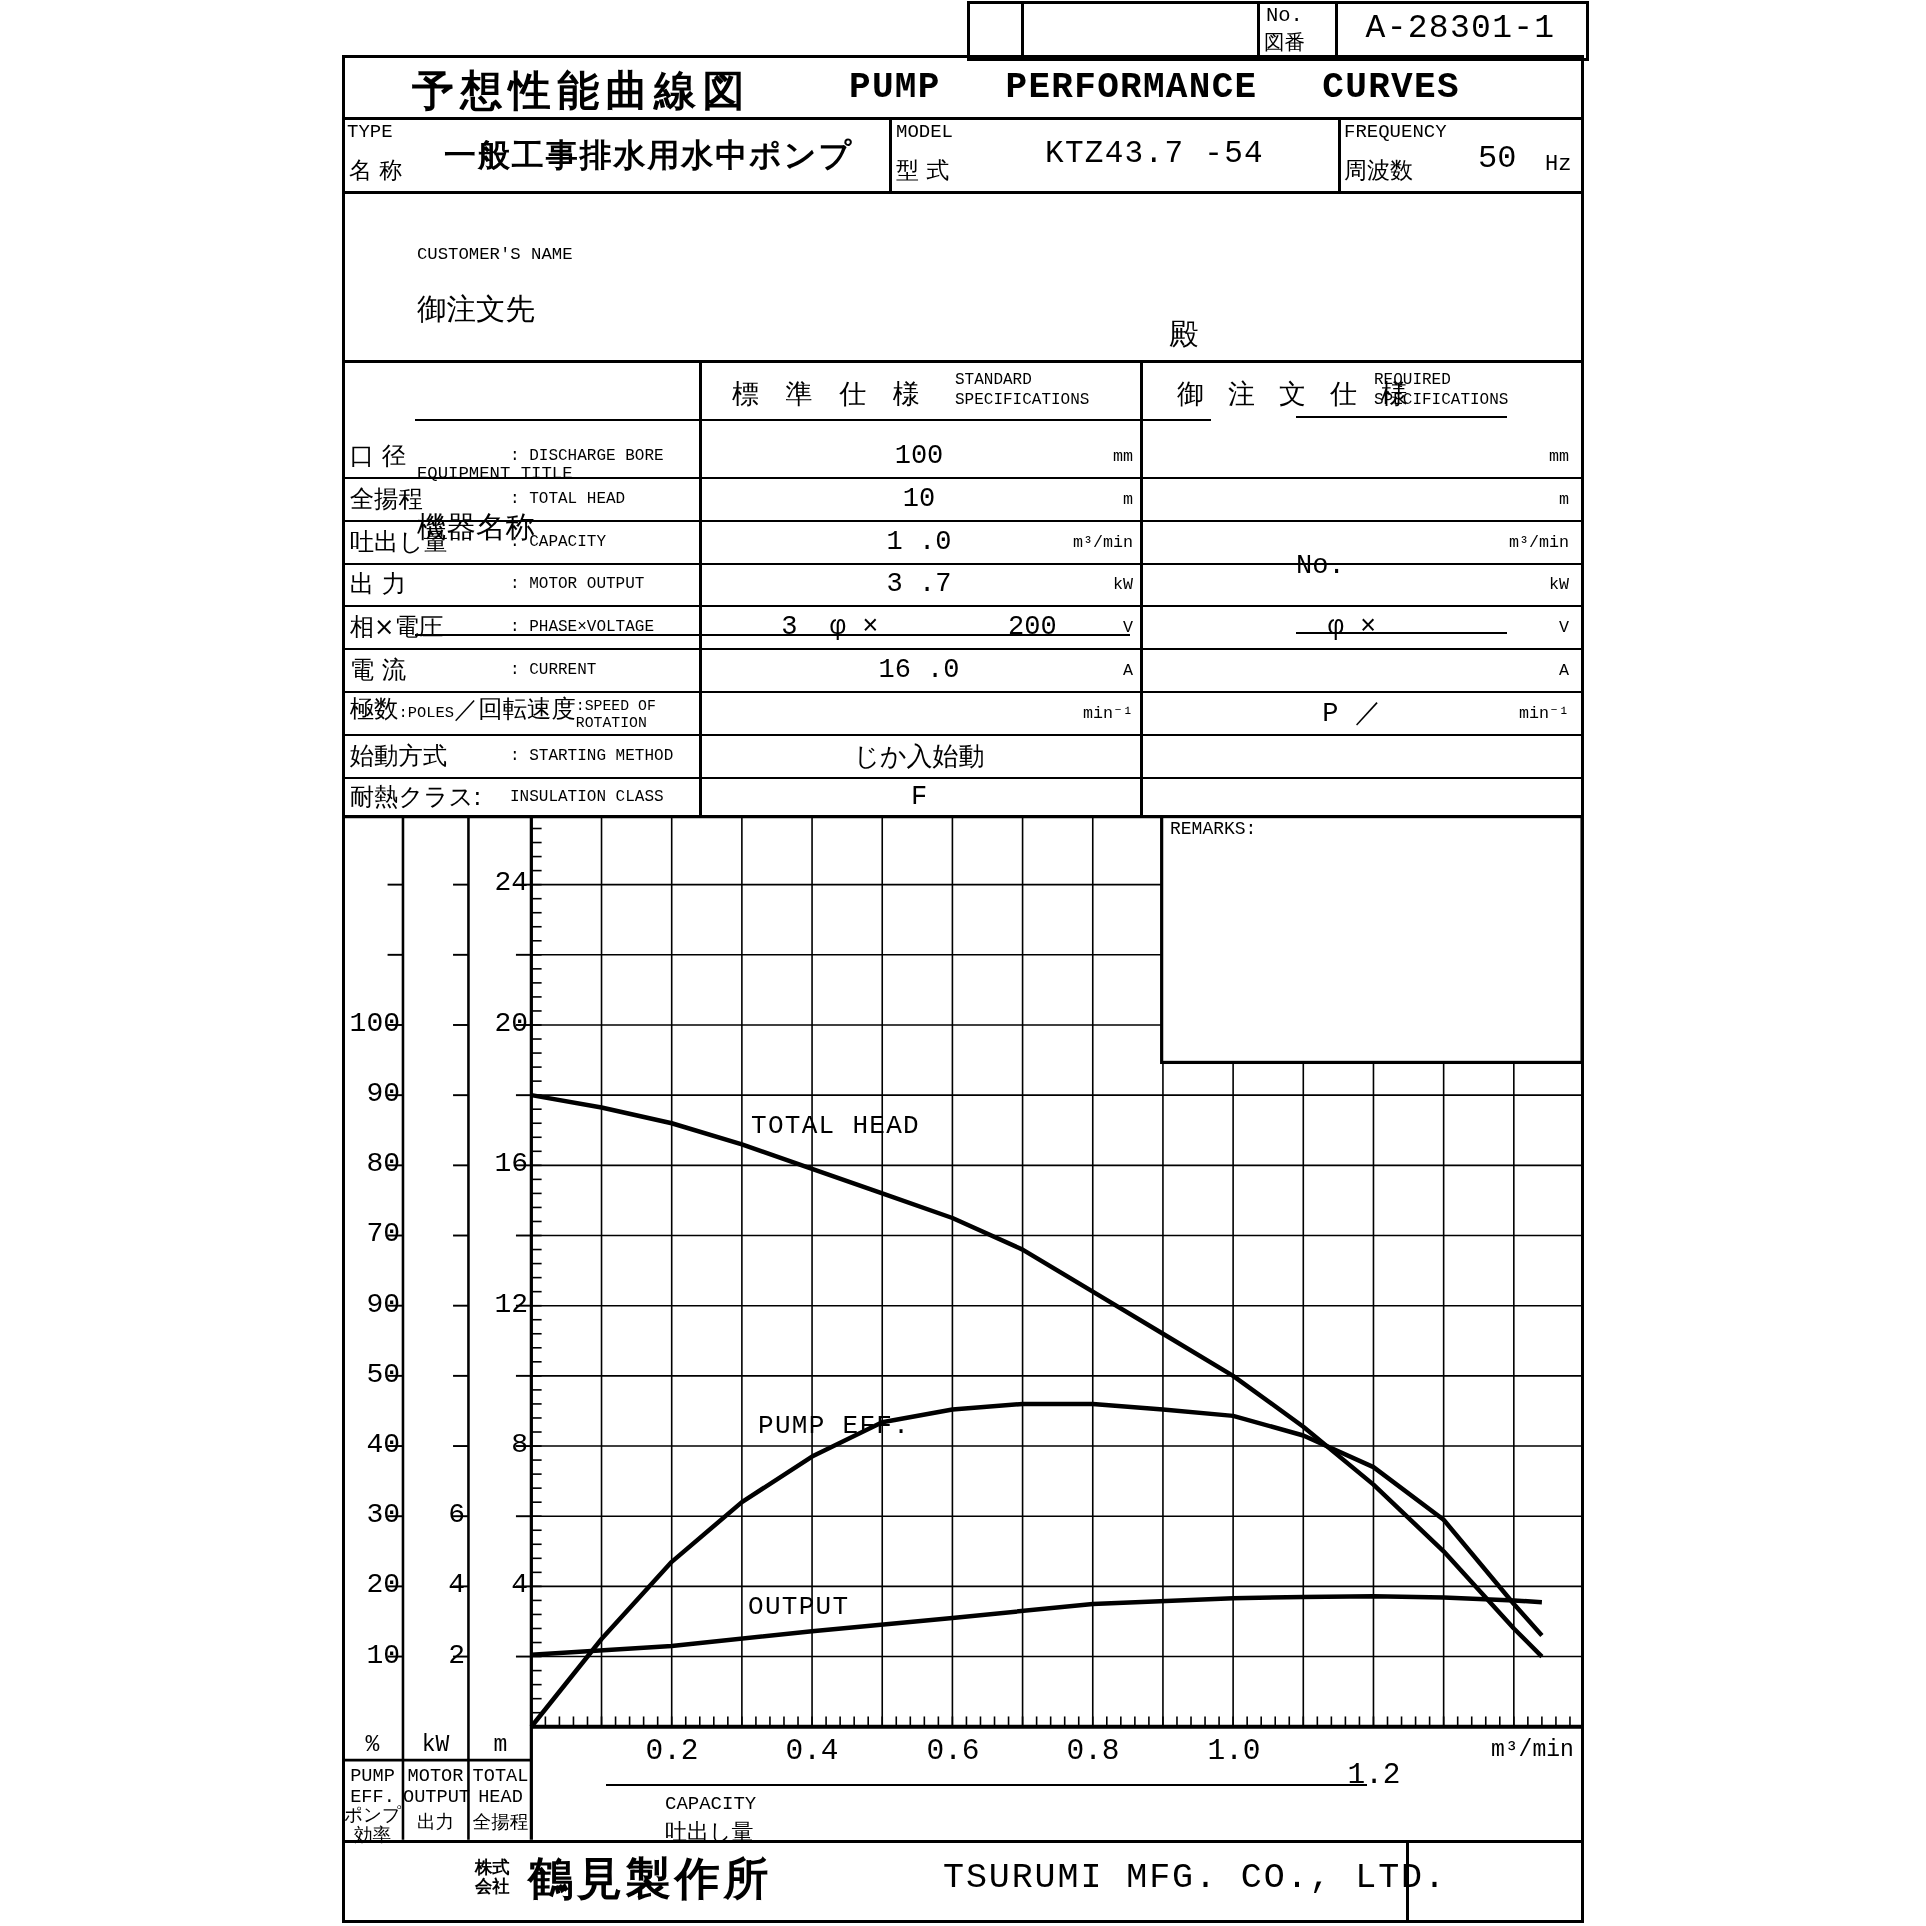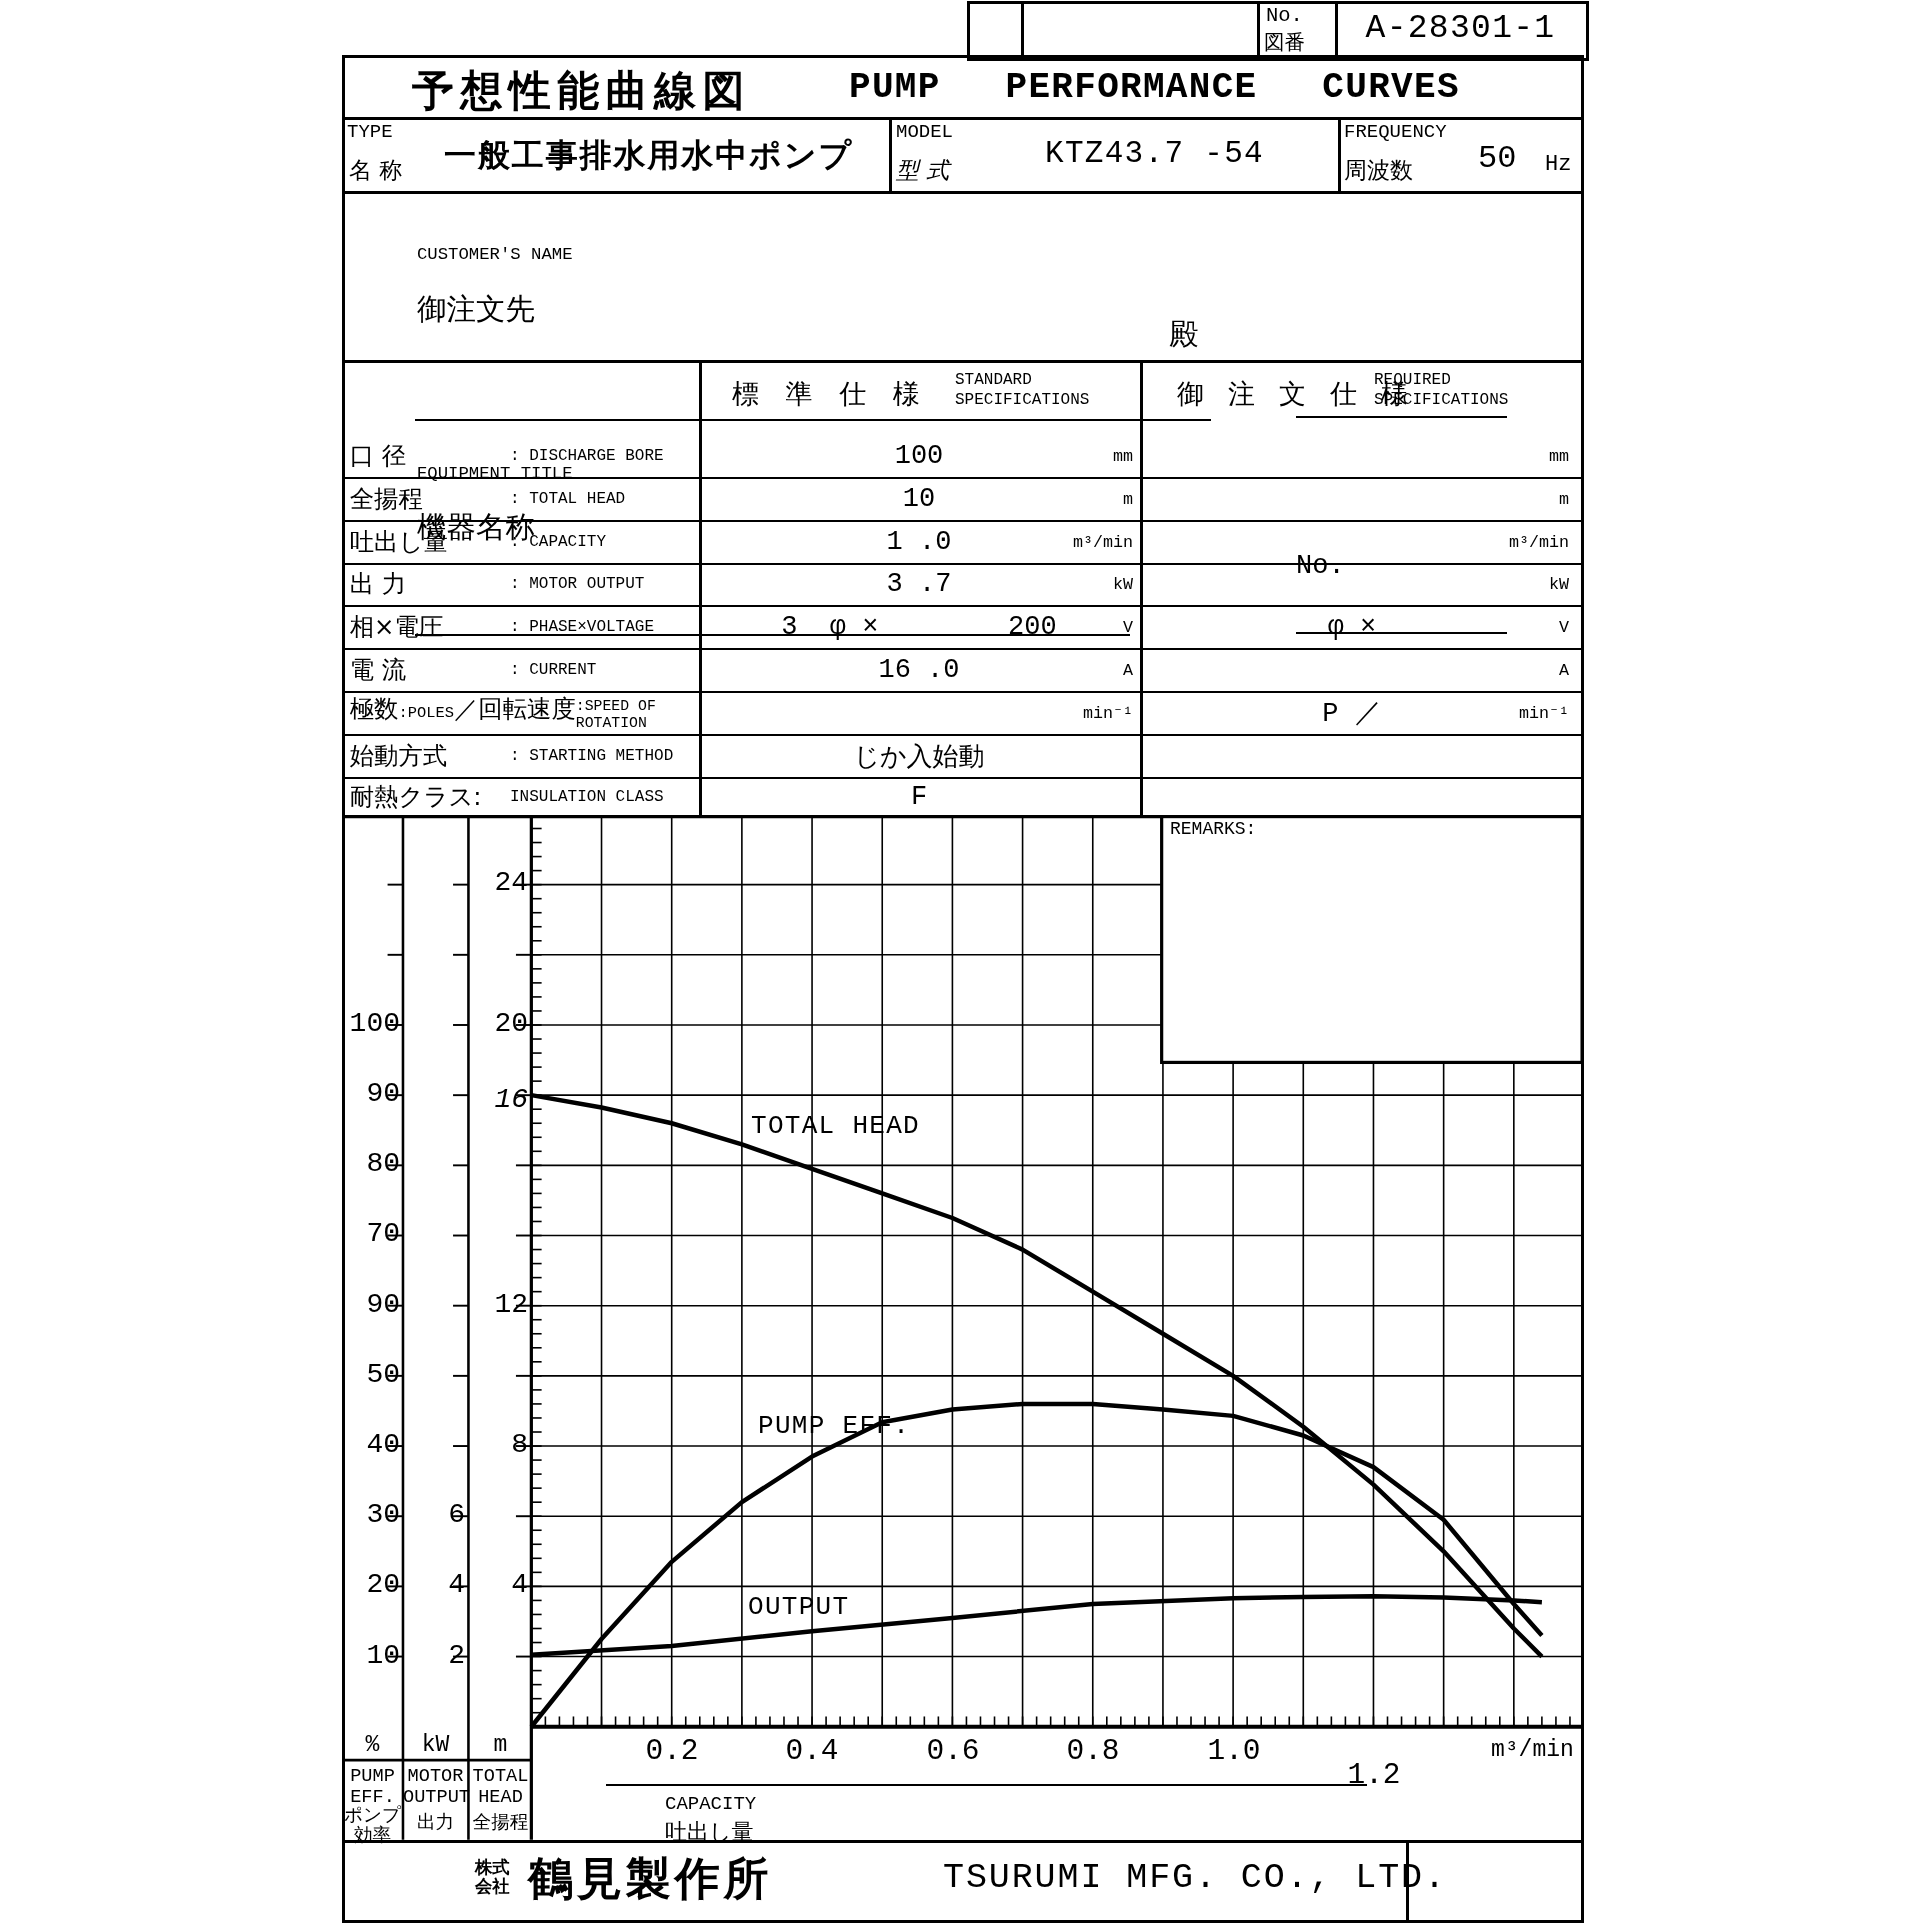--- a/index.html
+++ b/index.html
@@ -41,21 +41,21 @@
   <div class="abs jp b" style="left:412px;top:63px;font-size:42px;letter-spacing:6.4px;">予想性能曲線図</div>
   <div class="abs mono b" style="left:849px;top:67px;font-size:36px;letter-spacing:1.3px;word-spacing:42px;">PUMP PERFORMANCE CURVES</div>
 
   <div class="hl" style="left:342px;top:191px;width:1242px;height:2.6px;"></div>
   <div class="vl" style="left:889px;top:117px;width:2.6px;height:74px;"></div>
   <div class="vl" style="left:1338px;top:117px;width:2.6px;height:74px;"></div>
   <div class="abs mono" style="left:347px;top:121px;font-size:19px;">TYPE</div>
   <div class="abs jp" style="left:349px;top:155px;font-size:23px;">名 称</div>
   <div class="abs jp b" style="left:444px;top:134px;font-size:32px;letter-spacing:1.9px;">一般工事排水用水中ポンプ</div>
   <div class="abs mono" style="left:896px;top:121px;font-size:19px;">MODEL</div>
-  <div class="abs jp" style="left:896px;top:155px;font-size:23px;font-style:italic;">型 式</div>
+  <div class="abs jp" style="left:896px;top:155px;font-size:23px;">型 式</div>
   <div class="abs mono" style="left:1045px;top:136px;font-size:31px;letter-spacing:1.3px;">KTZ43.7 -54</div>
   <div class="abs mono" style="left:1344px;top:121px;font-size:19px;">FREQUENCY</div>
   <div class="abs jp" style="left:1344px;top:155px;font-size:23px;">周波数</div>
   <div class="abs mono" style="left:1478px;top:140px;font-size:32px;">50</div>
   <div class="abs mono" style="left:1545px;top:152px;font-size:22px;">Hz</div>
 
   <div class="abs mono" style="left:417px;top:245px;font-size:17.3px;">CUSTOMER'S NAME</div>
   <div class="abs jp" style="left:417px;top:290px;font-size:29.5px;">御注文先</div>
   <div class="abs jp" style="left:1169px;top:315px;font-size:29.5px;">殿</div>
   <div class="hl" style="left:415px;top:419px;width:796px;height:1.9px;"></div>
@@ -380,21 +380,21 @@
       <div class="axis-lab rt" style="left: 347px; top: 1359px; width: 53px;">50</div>
       <div class="axis-lab rt" style="left: 347px; top: 1429px; width: 53px;">40</div>
       <div class="axis-lab rt" style="left: 347px; top: 1499px; width: 53px;">30</div>
       <div class="axis-lab rt" style="left: 347px; top: 1569px; width: 53px;">20</div>
       <div class="axis-lab rt" style="left: 347px; top: 1640px; width: 53px;">10</div>
       <div class="axis-lab rt" style="left: 412px; top: 1499px; width: 53px;">6</div>
       <div class="axis-lab rt" style="left: 412px; top: 1569px; width: 53px;">4</div>
       <div class="axis-lab rt" style="left: 412px; top: 1640px; width: 53px;">2</div>
       <div class="axis-lab rt" style="left: 478px; top: 867px; width: 50px;">24</div>
       <div class="axis-lab rt" style="left: 478px; top: 1008px; width: 50px;">20</div>
-      <div class="axis-lab rt" style="left: 478px; top: 1084px; width: 50px; font-style: italic;">16</div>
+      <div class="axis-lab rt" style="left: 478px; top: 1148px; width: 50px;">16</div>
       <div class="axis-lab rt" style="left: 478px; top: 1289px; width: 50px;">12</div>
       <div class="axis-lab rt" style="left: 478px; top: 1429px; width: 50px;">8</div>
       <div class="axis-lab rt" style="left: 478px; top: 1569px; width: 50px;">4</div>
       <div class="axis-lab ctr" style="left: 627px; top: 1734px; width: 90px; font-size: 29.5px;">0.2</div>
       <div class="axis-lab ctr" style="left: 767px; top: 1734px; width: 90px; font-size: 29.5px;">0.4</div>
       <div class="axis-lab ctr" style="left: 908px; top: 1734px; width: 90px; font-size: 29.5px;">0.6</div>
       <div class="axis-lab ctr" style="left: 1048px; top: 1734px; width: 90px; font-size: 29.5px;">0.8</div>
       <div class="axis-lab ctr" style="left: 1189px; top: 1734px; width: 90px; font-size: 29.5px;">1.0</div>
       <div class="axis-lab ctr" style="left: 1329px; top: 1734px; width: 90px; font-size: 29.5px; margin-top: 24px;">1.2</div>
       <div class="curve-lab" style="left: 751px; top: 1111px;">TOTAL HEAD</div>

